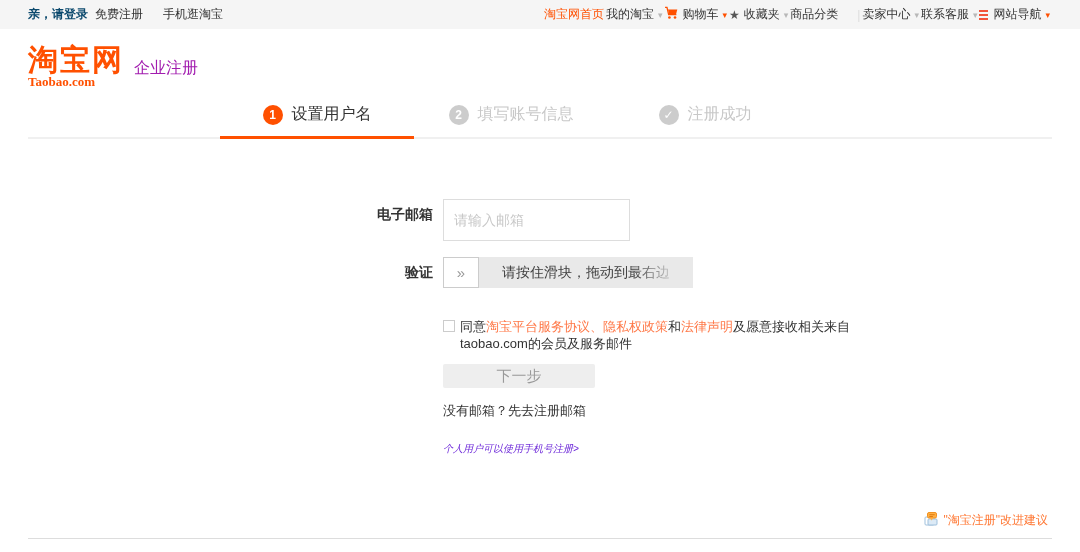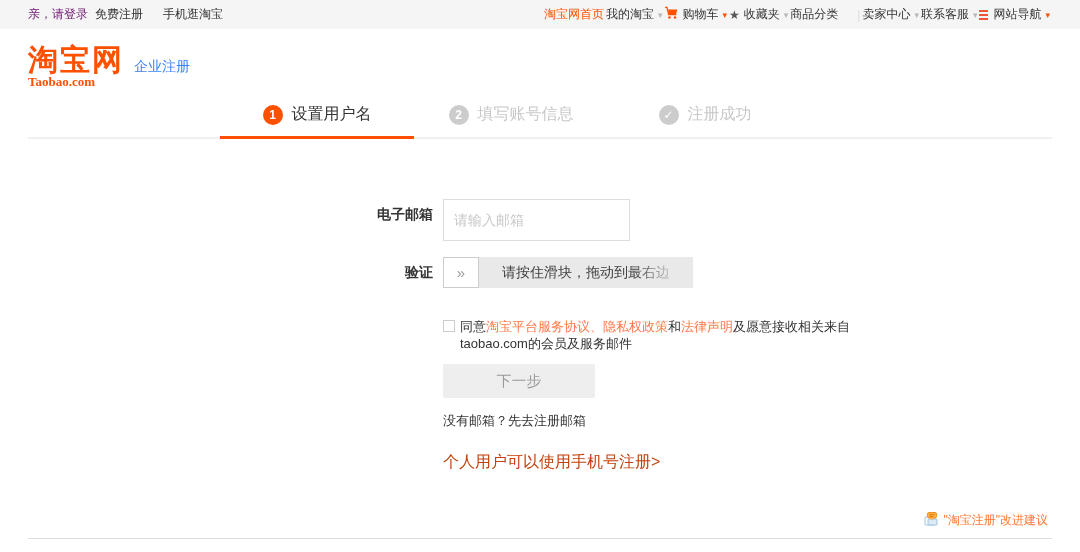--- a/index.html
+++ b/index.html
@@ -5,40 +5,40 @@
   * { margin:0; padding:0; box-sizing:border-box; }
   html,body { width:1080px; height:552px; background:#fff;
     font-family:"Liberation Sans","DejaVu Sans",sans-serif; }
   body { position:relative; overflow:hidden; color:#333; }
 
   
   .topbar { height:29px; background:#f5f5f5; display:flex; align-items:center;
     justify-content:space-between; padding:0 30px 0 28px; font-size:12px; }
   .topbar a { text-decoration:none; color:#333; cursor:pointer; }
   .tb-left, .tb-right { display:flex; align-items:center; }
-  .tb-left .greet { color:#701a75; font-weight:normal;text-align:right; }
+  .tb-left .greet { color:#0c4a6e; font-weight:bold;text-align:right; }
   .tb-left .gap6 { margin-left:7px; }
   .tb-left .gap20 { margin-left:20px; }
   .tb-right .nav-item { margin-left:2px; display:flex; align-items:center; }
   .tb-right .orange { color:#ff5000; }
   .arrow { font-size:9px; color:#b8b8b8; margin-left:4px; }
   .arrow.orange { color:#ff5000; }
   .star { color:#565656; font-size:12px; margin-right:4px; }
   .cart-svg { margin-right:4px; display:inline-block; }
   .navgrid { display:inline-flex; flex-direction:column; gap:2px; margin-right:5px; }
   .navgrid i { width:9px; height:2px; background:#f25339; display:block; }
   .tb-divider { color:#ddd; margin-left:19px; }
 
   
   .header { display:flex; align-items:flex-start; padding:16px 0 0 28px; }
   .logo { cursor:pointer; }
   .logo-cn { font-size:30px; line-height:30px; font-weight:bold; color:#ff5000;
     letter-spacing:2px; }
   .logo-en { font-size:13px; font-weight:bold; color:#ff5000; margin-top:-1px;font-family:Liberation Serif, serif; }
-  .page-title { font-size:14px; color:#3b82f6; margin:13px 0 0 10px; }
+  .page-title { font-size:16px; color:#a21caf; margin:13px 0 0 10px; }
 
   
   .steps-wrap { margin:14px 28px 0 28px; border-bottom:2px solid #f0f0f0; }
   .steps { display:flex; margin-left:192px; width:582px; }
   .step { width:194px; display:flex; align-items:center; justify-content:center;
     gap:9px; padding-bottom:12px; position:relative; }
   .step-circle { width:20px; height:20px; border-radius:50%; background:#cccccc;
     color:#fff; font-size:12px; font-weight:bold; text-align:center;
     line-height:20px; flex:none; }
   .step-label { font-size:16px; color:#c8c8c8; white-space:nowrap; }
@@ -66,28 +66,28 @@
     -webkit-mask-image:linear-gradient(90deg,#000 72%,transparent 94%);
     mask-image:linear-gradient(90deg,#000 72%,transparent 94%); }
 
   .agreement { display:flex; margin:30px 0 0 70px; width:445px; font-size:13px;
     line-height:17px; color:#333; }
   .checkbox { width:12px; height:12px; border:1px solid #ccc; background:#fff;
     margin:2px 5px 0 0; flex:none; cursor:pointer; }
   .agreement a { color:#ff7746; text-decoration:none; cursor:pointer; }
   .agreement .sep { color:#ff7746; }
 
-  .next-btn { display:block; margin:12px 0 0 70px; width:152px; height:34px;
+  .next-btn { display:block; margin:12px 0 0 70px; width:152px; height:24px;
     background:#eeeeee; border:none; border-radius:2px; color:#999;
     font-size:15px; cursor:pointer;
     font-family:"Liberation Sans","DejaVu Sans",sans-serif; }
 
   .helper { margin:14px 0 0 70px; font-size:13px; color:#333; cursor:pointer; }
-  .personal-link { display:inline-block; margin:22px 0 0 70px; font-size:16px;
-    color:#c2410c; text-decoration:none; cursor:pointer; }
+  .personal-link { display:inline-block; margin:22px 0 0 70px; font-size:10px;
+    color:#6d28d9; text-decoration:none; cursor:pointer;font-style:italic; }
 
   
   .feedback { position:absolute; top:511px; right:32px; display:flex;
     align-items:center; gap:4px; font-size:12px; color:#ff7733;
     text-decoration:none; cursor:pointer; }
   .bottom-line { position:absolute; top:538px; left:28px; right:28px;
     border-top:1px solid #ddd; }
 </style>
 </head>
 <body>

